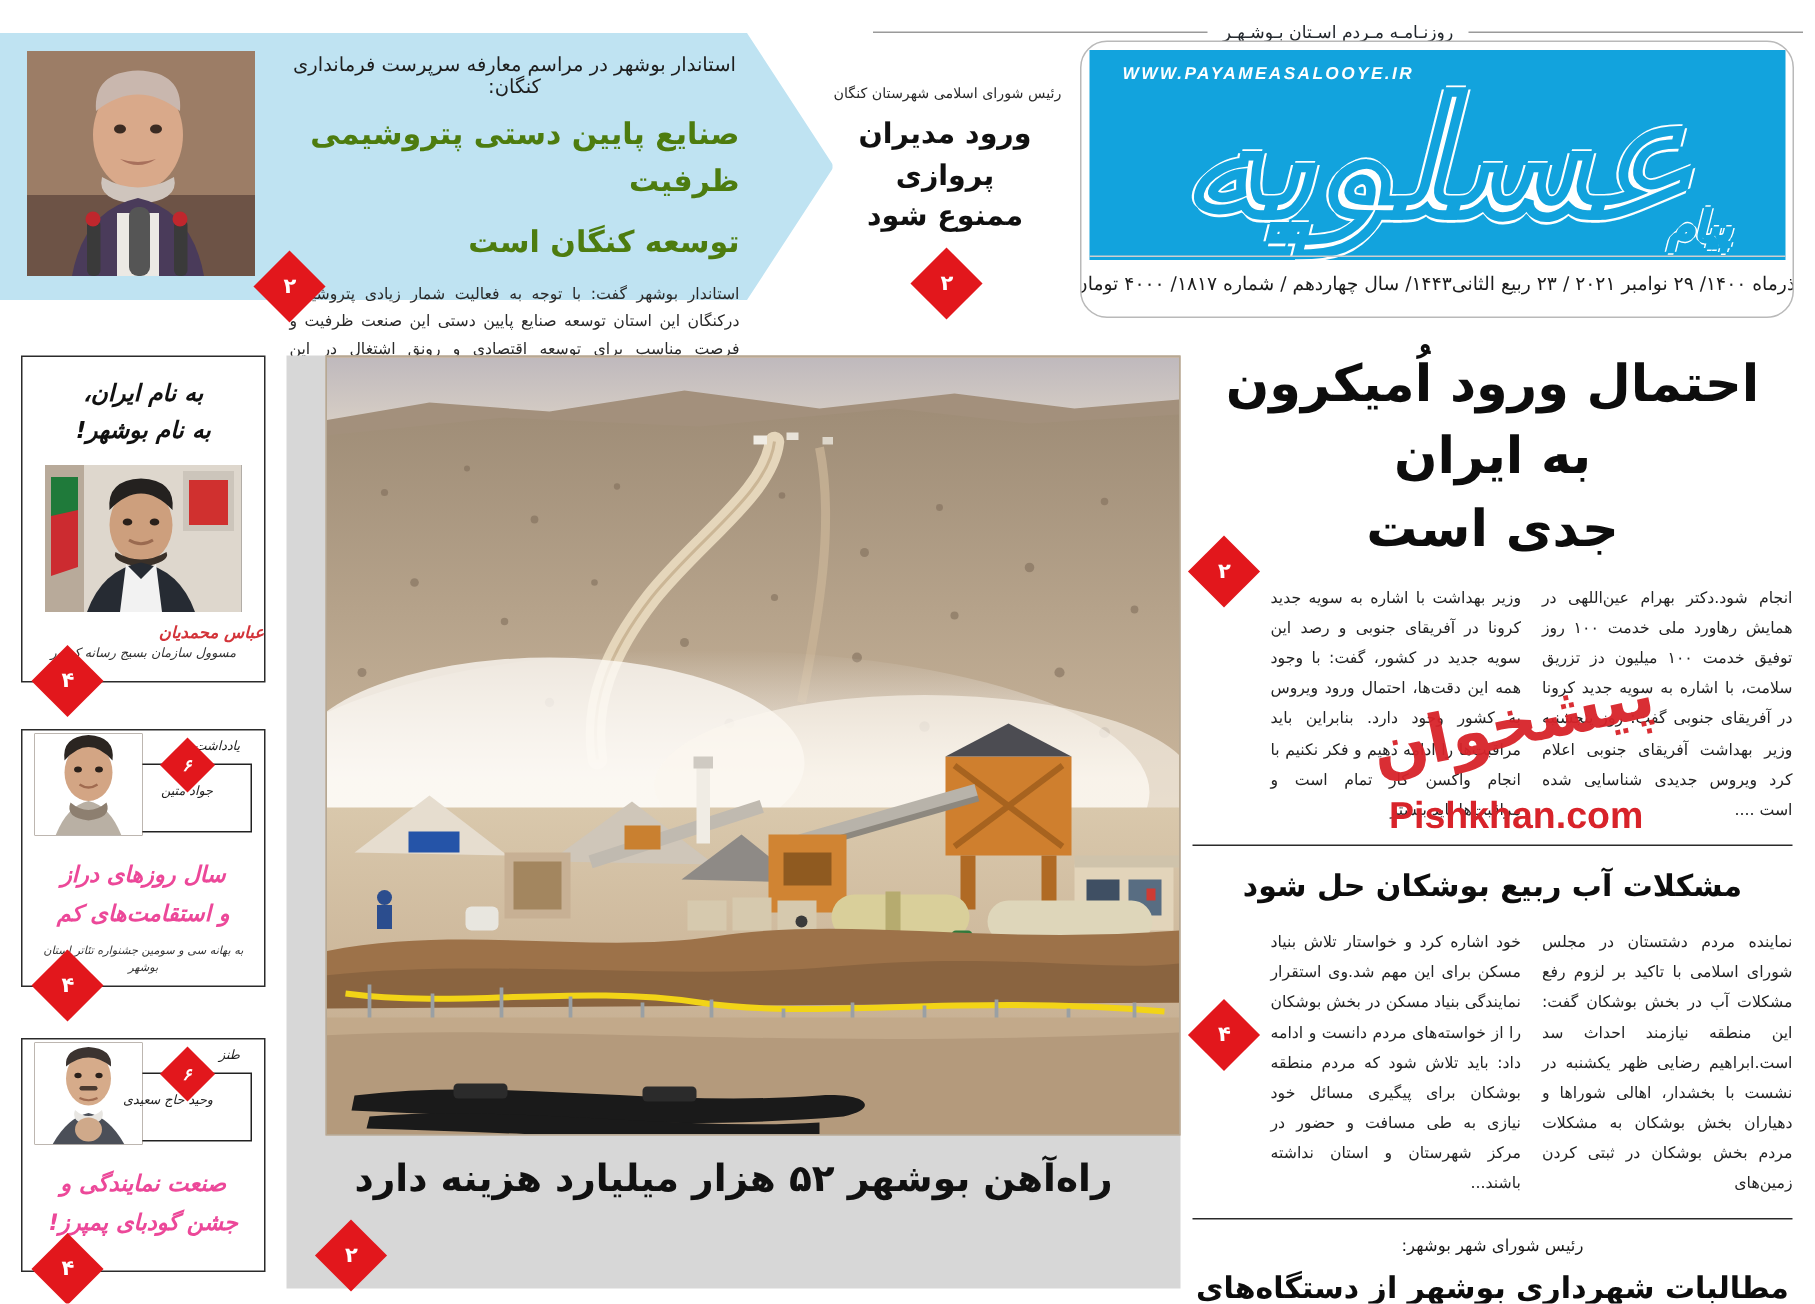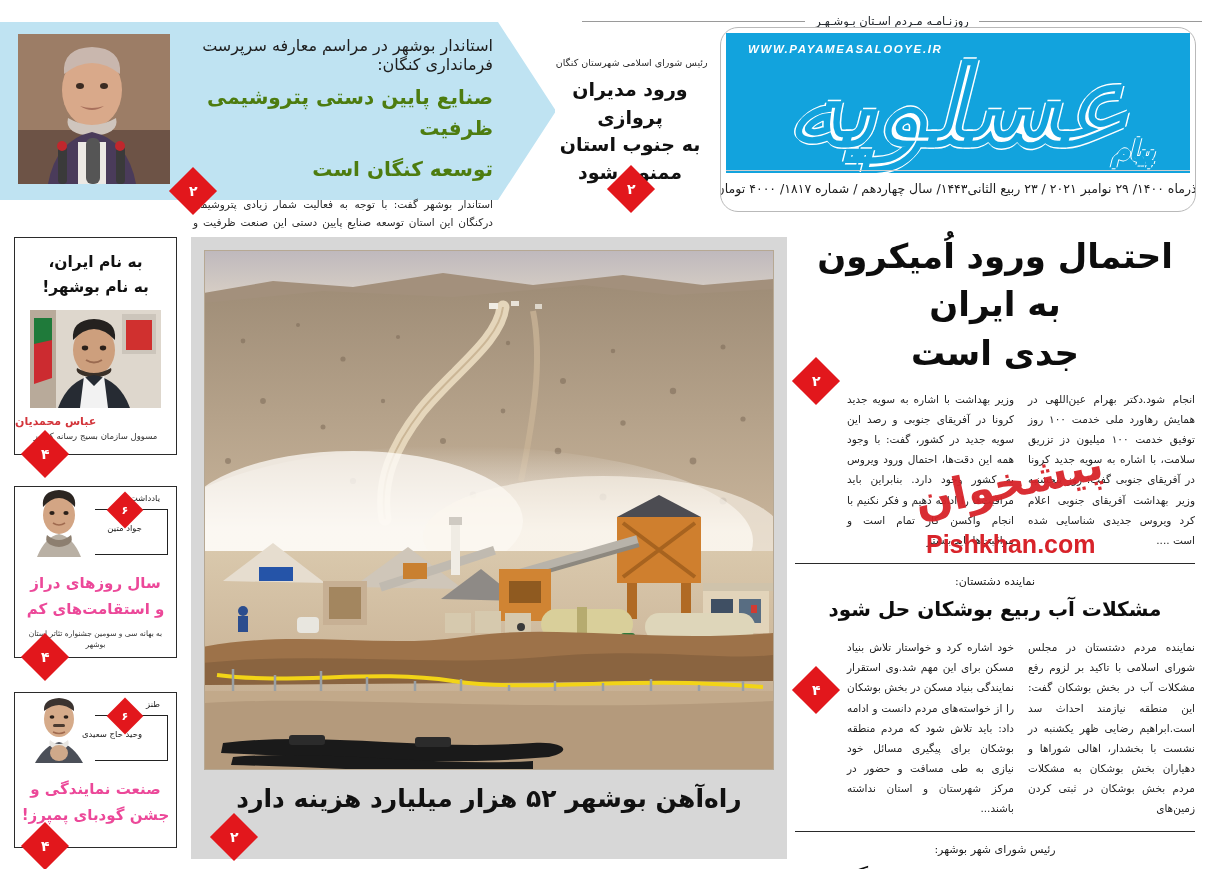--- a/index.html
+++ b/index.html
@@ -95,21 +95,21 @@
   }
   #blue-notch {
     position: absolute; right: -1px; top: 0; width: 58px; height: 178px;
     background: #ffffff;
     clip-path: polygon(0 0, 100% 0, 100% 100%, 0 100%, 100% 50%);
   }
   #blue-inner {
     position: absolute; right: 62px; top: 14px; width: 300px;
     text-align: right;
   }
-  #blue-inner .kicker { font-size: 16px; color: #1e1e1e; margin-bottom: 8px; }
+  #blue-inner .kicker { font-size: 13px; color: #1e1e1e; margin-bottom: 8px; text-align: center; }
   #blue-inner .hl {
     font-size: 20px; font-weight: bold; color: #4d7c0f; line-height: 1.55; margin-bottom: 10px;
   }
   #blue-inner .body {
     font-size: 10.5px; color: #2a2a2a; line-height: 1.75; text-align: justify;
   }
   #badge-blue { position: absolute; right: 345px; top: 152px; }
   #gov-photo {
     position: absolute; left: 18px; top: 12px; width: 152px; height: 150px;
     overflow: hidden; background: #7a5a4a;
@@ -124,36 +124,36 @@
   }
   .diamond span {
     transform: rotate(-45deg);
     color: #ffffff; font-size: 14px; font-weight: bold; line-height: 1;
   }
   .diamond-wrap { position: absolute; }
 
   
   .side-box {
     position: absolute; left: 14px; width: 163px;
-    border: 1px solid #2b2b2b; background: #ffffff;
+    border: 1px solid #2b2b2b; background: #ffffff; font-style: italic;
   }
   #side-box-1 { top: 237px; height: 218px; }
   #side-box-2 { top: 486px; height: 172px; }
   #side-box-3 { top: 692px; height: 156px; }
 
   #side1-title {
     text-align: center; font-size: 15.5px; font-weight: bold; color: #111;
     line-height: 1.6; padding: 12px 8px 8px;
   }
   #side1-photo {
     width: 131px; height: 98px; margin: 2px auto 0;
     background: #5a5046; overflow: hidden; position: relative;
   }
   #side1-name {
-    text-align: left; font-size: 11px; color: #d3343a; font-weight: bold;
+    text-align: right; font-size: 11px; color: #d3343a; font-weight: bold;
     margin-top: 7px;
   }
   #side1-role {
     text-align: center; font-size: 8.5px; color: #333; margin-top: 3px;
   }
 
   .side-head {
     position: relative; height: 62px; margin: 10px 8px 0;
   }
   .side-head .photo {
@@ -178,21 +178,21 @@
     line-height: 1.7; padding: 12px 6px 0;
   }
   .side-sub {
     text-align: center; font-size: 7.5px; color: #333; padding: 6px 4px 0;
     line-height: 1.5;
   }
 
   
   #center-block {
     position: absolute; left: 191px; top: 237px; width: 596px; height: 622px;
-    background: #d7d7d7; padding: 13px;
+    background: #d7d7d7; 
   }
   #center-photo {
     width: 570px; height: 520px; background: #cbb49b;
     overflow: hidden; position: relative; border: 1px solid #b6a893;
   }
   #center-caption {
     margin-top: 14px; text-align: center;
     font-size: 25px; font-weight: bold; color: #111; white-space: nowrap;
   }
   #badge-center { position: absolute; right: 536px; top: 583px; }
@@ -258,21 +258,20 @@
         <div id="logo-url">WWW.PAYAMEASALOOYE.IR</div>
         <div id="logo-wordmark">عسلویه</div>
         <div id="logo-sub">پیام</div>
       </div>
       <div id="logo-dateline">دوشنبه ۸ آذرماه ۱۴۰۰/ ۲۹ نوامبر ۲۰۲۱ / ۲۳ ربیع الثانی۱۴۴۳/ سال چهاردهم / شماره ۱۸۱۷/ ۴۰۰۰ تومان/ ۴ صفحه</div>
     </div>
 
     <div id="teaser-kangan">
       <div class="kicker">رئیس شورای اسلامی شهرستان کنگان:</div>
       <div class="hl">ورود مدیران پروازی</div>
-      <div class="hl">به جنوب استان</div>
       <div class="hl">ممنوع شود</div>
     </div>
     <div class="diamond-wrap" id="badge-teaser1">
       <div class="diamond">
         <span>۲</span>
       </div>
     </div>
 
     <div id="blue-panel">
       <div id="blue-notch"></div>
@@ -604,21 +603,20 @@
       <div class="diamond-wrap story-badge" style="top:132px;">
         <div class="diamond">
           <span>۲</span>
         </div>
       </div>
     </div>
 
     <div class="hrule"></div>
 
     <div class="story" id="story2">
-      <div class="kicker">نماینده دشتستان:</div>
       <div class="headline">
         <div>مشکلات آب ربیع بوشکان حل شود</div>
       </div>
       <div class="cols with-badge">
         <div class="col">نماینده مردم دشتستان در مجلس شورای اسلامی با تاکید بر لزوم رفع مشکلات آب در بخش بوشکان گفت: این منطقه نیازمند احداث سد است.ابراهیم رضایی ظهر یکشنبه در نشست با بخشدار، اهالی شوراها و دهیاران بخش بوشکان به مشکلات مردم بخش بوشکان در ثبتی کردن زمین‌های</div>
         <div class="col">خود اشاره کرد و خواستار تلاش بنیاد مسکن برای این مهم شد.وی استقرار نمایندگی بنیاد مسکن در بخش بوشکان را از خواسته‌های مردم دانست و ادامه داد: باید تلاش شود که مردم منطقه بوشکان برای پیگیری مسائل خود نیازی به طی مسافت و حضور در مرکز شهرستان و استان نداشته باشند...</div>
       </div>
       <div class="diamond-wrap story-badge" style="top:98px;">
         <div class="diamond">
           <span>۴</span>

